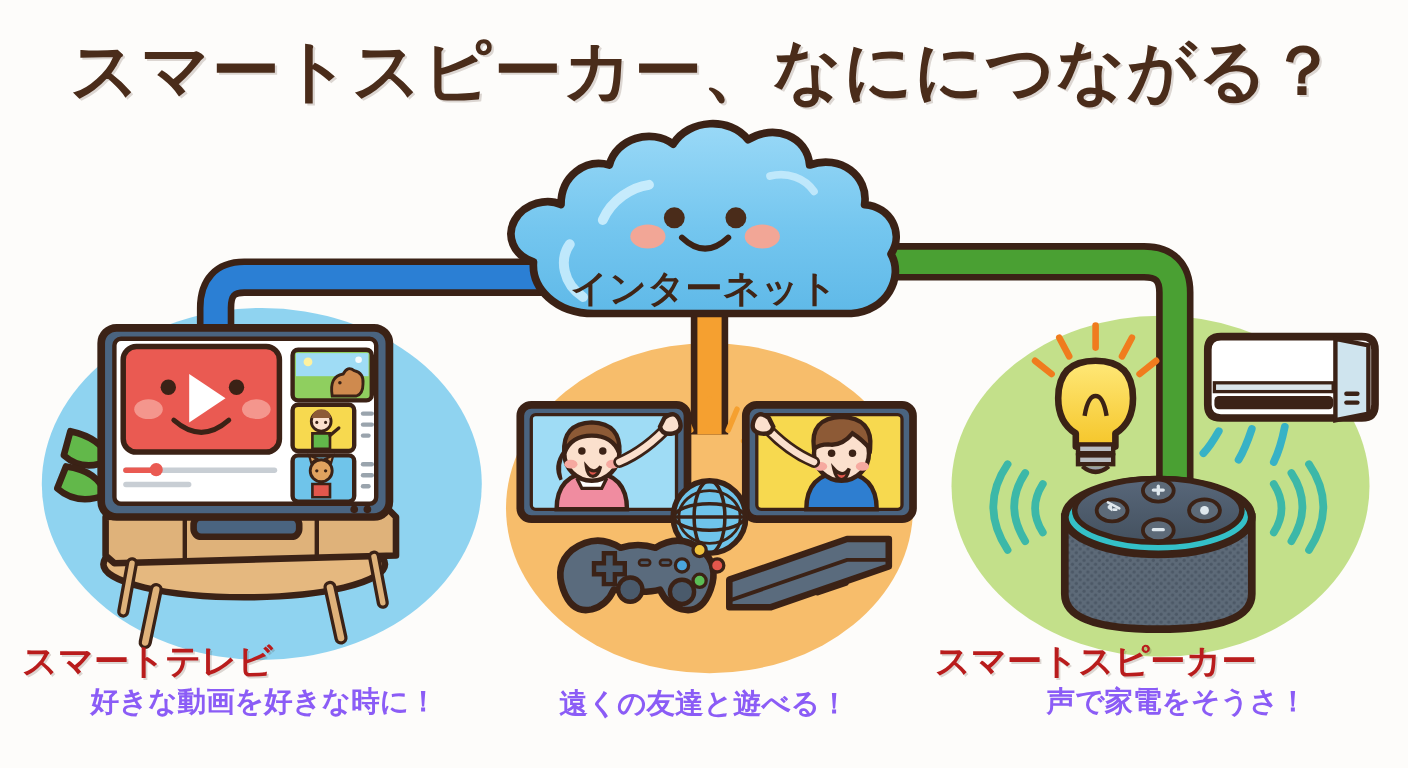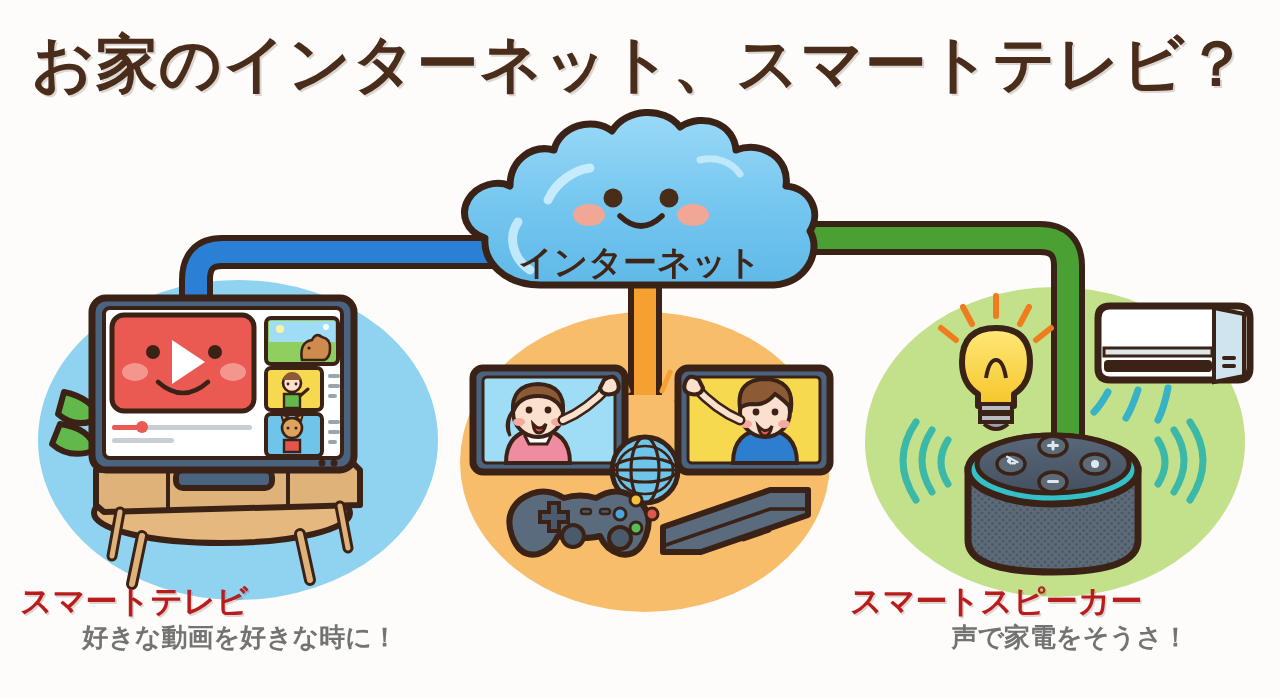--- a/index.html
+++ b/index.html
@@ -31,21 +31,21 @@
     text-align: center;
     font-size: 34px; font-weight: bold;
     color: #402516;
   }
   .panel-title {
     font-size: 32px; font-weight: bold; color: #b91c1c;
     text-align: left;
     text-shadow: 1.5px 1.5px 0 rgba(74,44,26,0.18);
   }
   .panel-sub {
-    font-size: 26px; font-weight: bold; color: #737373;
+    font-size: 26px; font-weight: bold; color: #8b5cf6;
     text-align: center;
   }
   #t-left  { left: 20px;  top: 580px; width: 440px; }
   #s-left  { left: 20px;  top: 620px; width: 440px; }
   #t-mid   { left: 430px; top: 584px; width: 420px; }
   #s-mid   { left: 430px; top: 622px; width: 420px; }
   #t-right { left: 850px; top: 580px; width: 440px; }
   #s-right { left: 850px; top: 620px; width: 440px; }
 </style>
 </head>
@@ -351,23 +351,24 @@
         <rect x="1051.5" y="440.5" width="3" height="10" rx="1.5"></rect>
         <rect x="1047" y="480" width="12" height="3" rx="1.5"></rect>
         <circle cx="1095" cy="464" r="4"></circle>
         <path d="M1007,460 l4,-3 l0,8 l-4,-3 z"></path>
         <rect x="1011" y="462" width="5" height="2.6" rx="1.3"></rect>
         <rect x="1004" y="458" width="14" height="2.2" rx="1.1" transform="rotate(28 1011 462)"></rect>
       </g>
     </g>
   </svg>
 
-  <div class="txt" id="title">お家のインターネット、スマートテレビ？</div>
+  <div class="txt" id="title">スマートスピーカー、なににつながる？</div>
 
   <div class="txt cloud-label">インターネット</div>
 
   <div class="txt panel-title" id="t-left">スマートテレビ</div>
   <div class="txt panel-sub" id="s-left">好きな動画を好きな時に！</div>
 
+  <div class="txt panel-sub" id="s-mid">遠くの友達と遊べる！</div>
 
   <div class="txt panel-title" id="t-right">スマートスピーカー</div>
   <div class="txt panel-sub" id="s-right">声で家電をそうさ！</div>
 </div>
 
 </body></html>

